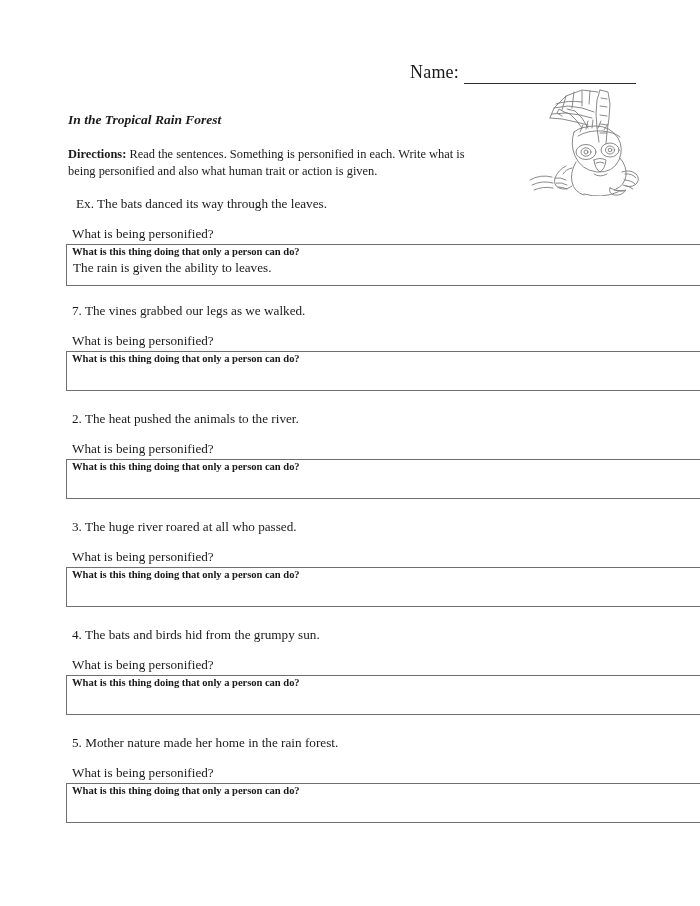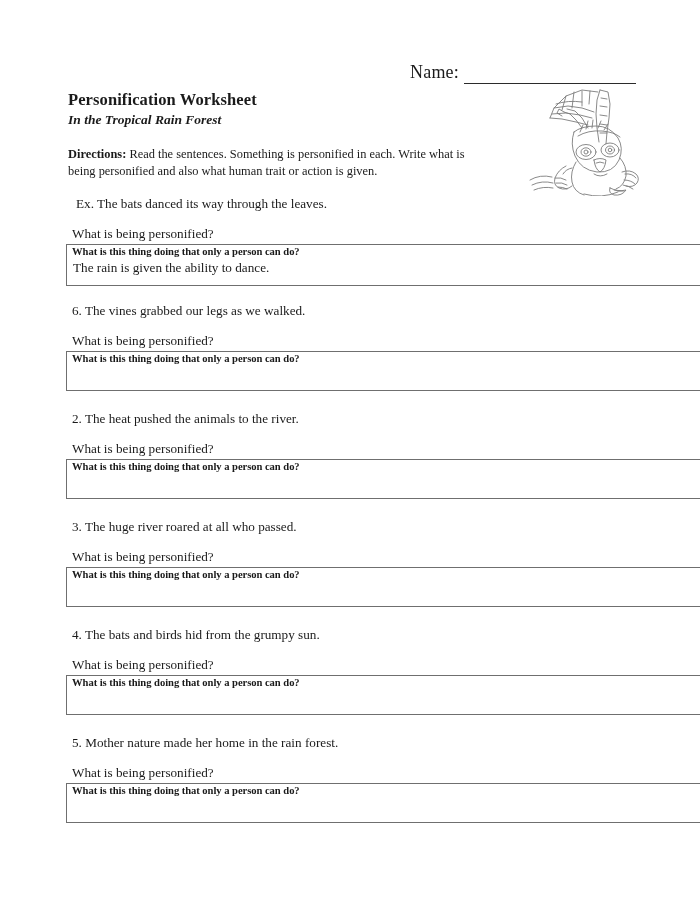--- a/index.html
+++ b/index.html
@@ -176,21 +176,20 @@
 </head>
 <body>
 
 <div class="page">
 
   <div class="name-row">
     <span class="name-label">Name:</span>
     <span class="name-blank"></span>
   </div>
 
-  <div class="title">Personification Worksheet</div>
   <div class="subtitle">In the Tropical Rain Forest</div>
 
   <div class="directions">
     <b>Directions:</b><span> Read the sentences. Something is personified in each. Write what is being personified and also what human trait or action is given.</span>
   </div>
 
   <div class="illustration">
     <svg viewBox="0 0 118 112" xmlns="http://www.w3.org/2000/svg" fill="none" stroke="#7d7d7d" stroke-width="0.9" stroke-linecap="round" stroke-linejoin="round">
 
       <path d="M78 6 L86 8 L88 20 L87 34 L85 48 L84 60"></path>
@@ -242,26 +241,26 @@
     </svg>
   </div>
 
   <div class="item" style="top:196px">
     <div class="prompt ex">Ex. The bats danced its way through the leaves.</div>
     <div class="q-row">
       <span class="q-label">What is being personified?</span>
     </div>
     <div class="answer-box tall">
       <span class="box-label">What is this thing doing that only a person can do?</span>
-      <span class="box-answer">The rain is given the ability to dance.</span>
+      <span class="box-answer">The rain is given the ability to leaves.</span>
     </div>
   </div>
 
   <div class="item" style="top:303px">
-    <div class="prompt">6. The vines grabbed our legs as we walked.</div>
+    <div class="prompt">7. The vines grabbed our legs as we walked.</div>
     <div class="q-row">
       <span class="q-label">What is being personified?</span>
       <span class="q-blank">
         <span class="q-answer"><span></span></span>
       </span>
     </div>
     <div class="answer-box">
       <span class="box-label">What is this thing doing that only a person can do?</span>
       <span class="box-answer"></span>
     </div>

